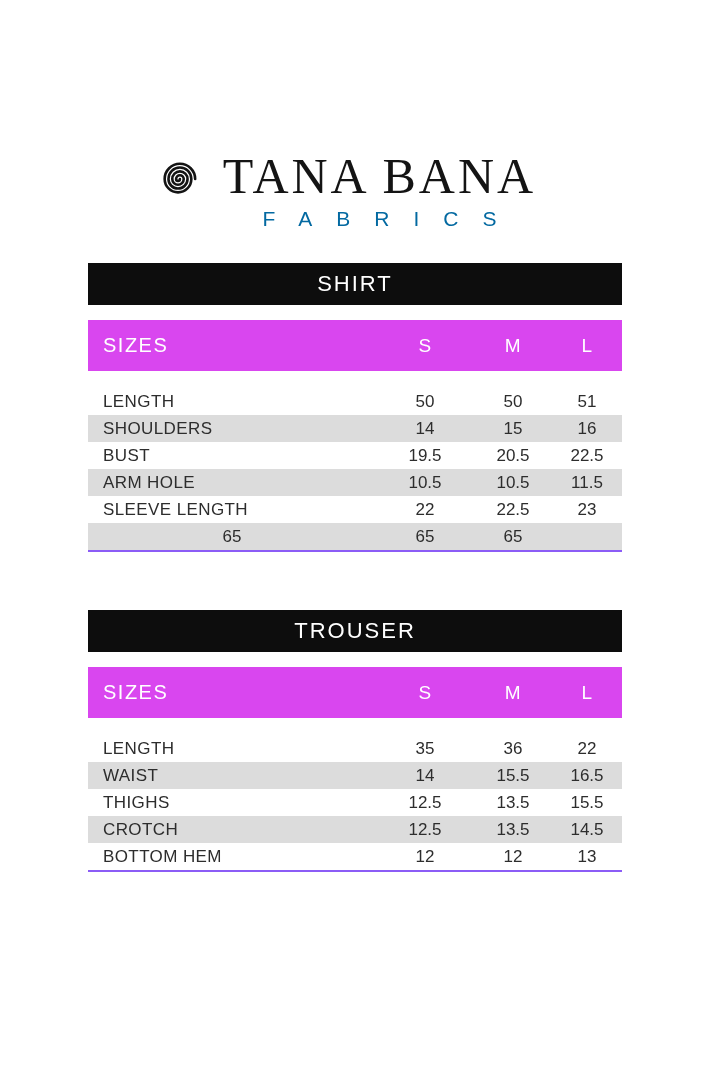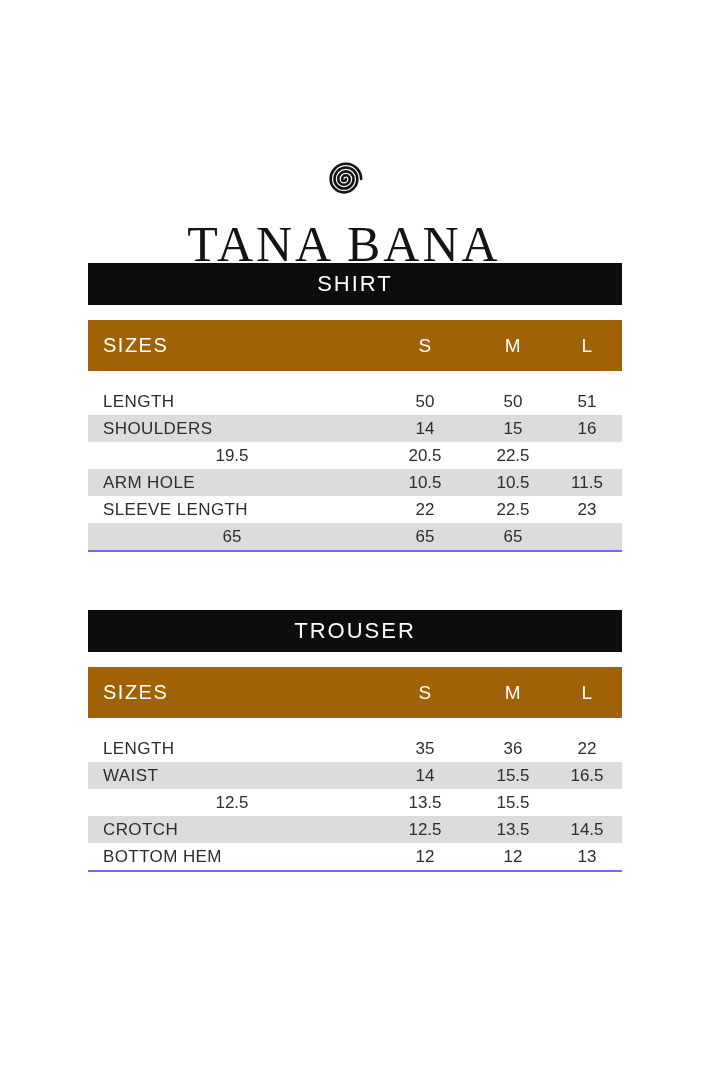--- a/index.html
+++ b/index.html
@@ -5,21 +5,21 @@
   html,body{margin:0;padding:0;}
   body{
     width:720px;height:1080px;background:#ffffff;
     font-family:"Liberation Sans", sans-serif;
     -webkit-font-smoothing:antialiased;
   }
   .page{position:relative;width:720px;height:1080px;background:#ffffff;overflow:hidden;}
 
   
   .logo-wrap{position:absolute;top:150px;left:0;width:720px;display:flex;justify-content:center;}
-  .logo{display:flex;align-items:center;gap:13px;transform:translateX(-16px);flex-direction:column;}
+  .logo{display:flex;align-items:flex-start;gap:19px;transform:translateX(-16px);}
   .spiral svg{width:52px;height:52px;display:block;margin-top:3px;}
   .wordmark{display:flex;flex-direction:column;align-items:center;}
   .brand-name{
     font-family:"Liberation Serif", serif;
     font-size:50px;line-height:52px;letter-spacing:3px;
     color:#141414;white-space:nowrap;font-weight:400;
   }
   .brand-sub{
     font-size:21px;letter-spacing:24px;padding-left:24px;margin-top:5px;
     color:#0369a1;font-weight:400;white-space:nowrap;
@@ -27,21 +27,21 @@
 
   
   .sheet{position:absolute;top:263px;left:88px;width:534px;}
   .section + .section{margin-top:58px;}
   .bar-title{
     height:42px;background:#0d0d0d;color:#ffffff;
     display:flex;align-items:center;justify-content:center;
     font-size:22px;letter-spacing:2px;font-weight:500;text-align:right;
   }
   .sizes-bar{
-    margin-top:15px;height:51px;background:#a16207;color:#ffffff;
+    margin-top:15px;height:51px;background:#d946ef;color:#ffffff;
     display:grid;grid-template-columns:288px 98px 78px 70px;align-items:center;
     font-weight:500;
   }
   .sizes-label{padding-left:15px;font-size:20px;letter-spacing:1.5px;}
   .col-head{text-align:center;font-size:19px;letter-spacing:0.5px;}
   .rows{margin-top:17px;border-bottom:2px solid #8b5cf6;}
   .row{
     height:27px;display:grid;grid-template-columns:288px 98px 78px 70px;
     align-items:center;font-size:17px;color:#2d2d2d;
   }
@@ -96,20 +96,21 @@
   </div>
 
   <div class="row">
     <span class="row-label">SHOULDERS</span>
     <span class="cell">14</span>
     <span class="cell">15</span>
     <span class="cell">16</span>
   </div>
 
   <div class="row">
+    <span class="row-label">BUST</span>
     <span class="cell">19.5</span>
     <span class="cell">20.5</span>
     <span class="cell">22.5</span>
   </div>
 
   <div class="row">
     <span class="row-label">ARM HOLE</span>
     <span class="cell">10.5</span>
     <span class="cell">10.5</span>
     <span class="cell">11.5</span>
@@ -149,20 +150,21 @@
   </div>
 
   <div class="row">
     <span class="row-label">WAIST</span>
     <span class="cell">14</span>
     <span class="cell">15.5</span>
     <span class="cell">16.5</span>
   </div>
 
   <div class="row">
+    <span class="row-label">THIGHS</span>
     <span class="cell">12.5</span>
     <span class="cell">13.5</span>
     <span class="cell">15.5</span>
   </div>
 
   <div class="row">
     <span class="row-label">CROTCH</span>
     <span class="cell">12.5</span>
     <span class="cell">13.5</span>
     <span class="cell">14.5</span>

